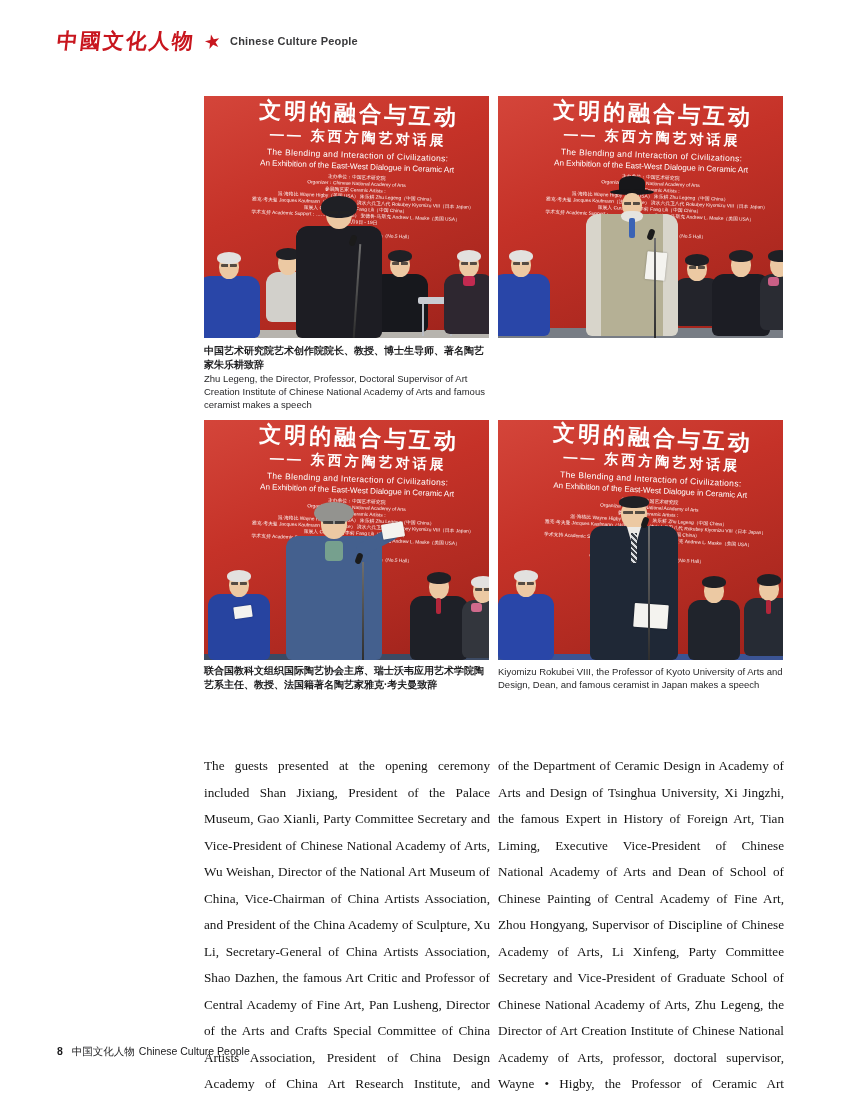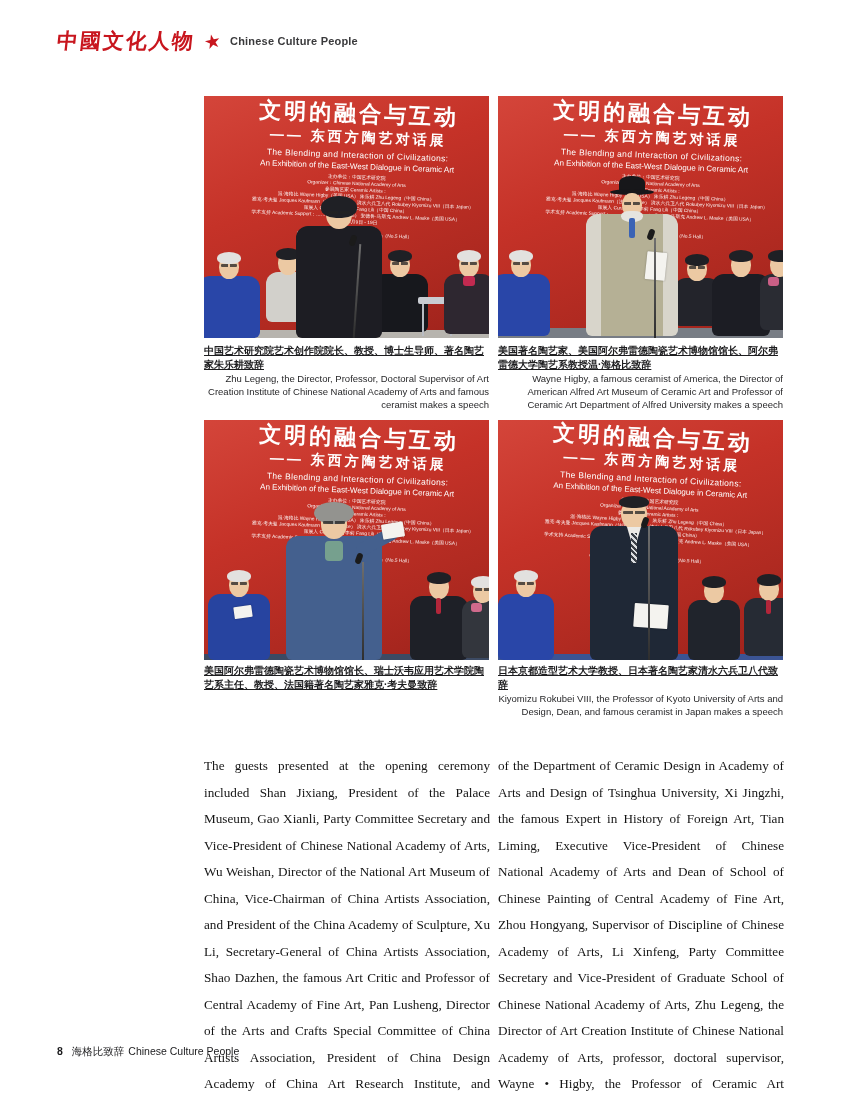--- a/index.html
+++ b/index.html
@@ -46,22 +46,22 @@
   .hatb{width:44px;height:6px;background:#17171a;border-radius:50%;margin:-2px auto 0;}
   .mic{position:absolute;width:2px;background:linear-gradient(#6f6f6f,#2e2e2e);}
   .michead{position:absolute;width:6px;height:11px;background:#1b1b1b;border-radius:3px;transform:rotate(20deg);}
   .paper{position:absolute;background:#f4f3ef;border-radius:1px;box-shadow:0 0 2px rgba(0,0,0,.35);}
   .floor{position:absolute;left:0;right:0;bottom:0;}
   .seat{position:absolute;background:#c9ccd2;border-radius:2px;}
   .legs{position:absolute;border-left:2px solid #b8bcc3;border-right:2px solid #b8bcc3;}
 
   
   .caption{position:absolute;width:285px;color:#1d1d1f;}
-  .cap-cn{margin:0;font-size:10px;line-height:13.5px;font-weight:600;text-decoration:underline;}
-  .cap-en{margin:1px 0 0;font-size:9.5px;line-height:13px;color:#28282a;text-align:right;}
+  .cap-cn{margin:0;font-size:10px;line-height:13.5px;font-weight:600;}
+  .cap-en{margin:1px 0 0;font-size:9.5px;line-height:13px;color:#28282a;}
 
   
   .col{position:absolute;top:753px;width:286px;margin:0;text-align:justify;color:#141414;
        font-family:"Liberation Serif",serif;font-size:13.2px;line-height:26.5px;}
 
   
   .ftr{position:absolute;left:57px;top:1045px;font-size:10.5px;color:#1b1b1d;}
   .ftr b{margin-right:9px;}
   .ftr .fcn{margin-right:4px;}
 </style>
@@ -307,32 +307,27 @@
     </div>
     <div class="paper" style="left:136px;bottom:32px;width:34px;height:24px;transform:rotate(4deg);"></div>
     <div class="mic" style="left:150px;bottom:0;height:134px;"></div>
     <div class="michead" style="left:144px;bottom:132px;"></div>
   </figure>
 
   <div class="caption" style="left:204px;top:344px;">
     <p class="cap-cn">中国艺术研究院艺术创作院院长、教授、博士生导师、著名陶艺家朱乐耕致辞</p>
     <p class="cap-en">Zhu Legeng, the Director, Professor, Doctoral Supervisor of Art Creation Institute of Chinese National Academy of Arts and famous ceramist makes a speech</p>
   </div>
-  <div class="caption" style="left:498px;top:344px;">
-    <p class="cap-cn">美国著名陶艺家、美国阿尔弗雷德陶瓷艺术博物馆馆长、阿尔弗雷德大学陶艺系教授温·海格比致辞</p>
-    <p class="cap-en">Wayne Higby, a famous ceramist of America, the Director of American Alfred Art Museum of Ceramic Art and Professor of Ceramic Art Department of Alfred University makes a speech</p>
-  </div>
   <div class="caption" style="left:204px;top:664px;">
-    <p class="cap-cn">美国阿尔弗雷德陶瓷艺术博物馆馆长、瑞士沃韦应用艺术学院陶艺系主任、教授、法国籍著名陶艺家雅克·考夫曼致辞</p>
+    <p class="cap-cn">联合国教科文组织国际陶艺协会主席、瑞士沃韦应用艺术学院陶艺系主任、教授、法国籍著名陶艺家雅克·考夫曼致辞</p>
   </div>
   <div class="caption" style="left:498px;top:664px;">
-    <p class="cap-cn">日本京都造型艺术大学教授、日本著名陶艺家清水六兵卫八代致辞</p>
     <p class="cap-en">Kiyomizu Rokubei VIII, the Professor of Kyoto University of Arts and Design, Dean, and famous ceramist in Japan makes a speech</p>
   </div>
 
   <p class="col" style="left:204px;">The guests presented at the opening ceremony included Shan Jixiang, President of the Palace Museum, Gao Xianli, Party Committee Secretary and Vice-President of Chinese National Academy of Arts, Wu Weishan, Director of the National Art Museum of China, Vice-Chairman of China Artists Association, and President of the China Academy of Sculpture, Xu Li, Secretary-General of China Artists Association, Shao Dazhen, the famous Art Critic and Professor of Central Academy of Fine Art, Pan Lusheng, Director of the Arts and Crafts Special Committee of China Artists Association, President of China Design Academy of China Art Research Institute, and President of Shandong University of Art and Design, Zhang Shouzhi, Professor</p>
   <p class="col" style="left:498px;">of the Department of Ceramic Design in Academy of Arts and Design of Tsinghua University, Xi Jingzhi, the famous Expert in History of Foreign Art, Tian Liming, Executive Vice-President of Chinese National Academy of Arts and Dean of School of Chinese Painting of Central Academy of Fine Art, Zhou Hongyang, Supervisor of Discipline of Chinese Academy of Arts, Li Xinfeng, Party Committee Secretary and Vice-President of Graduate School of Chinese National Academy of Arts, Zhu Legeng, the Director of Art Creation Institute of Chinese National Academy of Arts, professor, doctoral supervisor, Wayne • Higby, the Professor of Ceramic Art Department of Alfred University and the Director of American Alfred Art Museum of Ceramic</p>
 
   <div class="ftr">
-    <b>8</b><span class="fcn">海格比致辞</span><span>Chinese Culture People</span>
+    <b>8</b><span class="fcn">中国文化人物</span><span>Chinese Culture People</span>
   </div>
 
 </div>
 
 </body></html>

